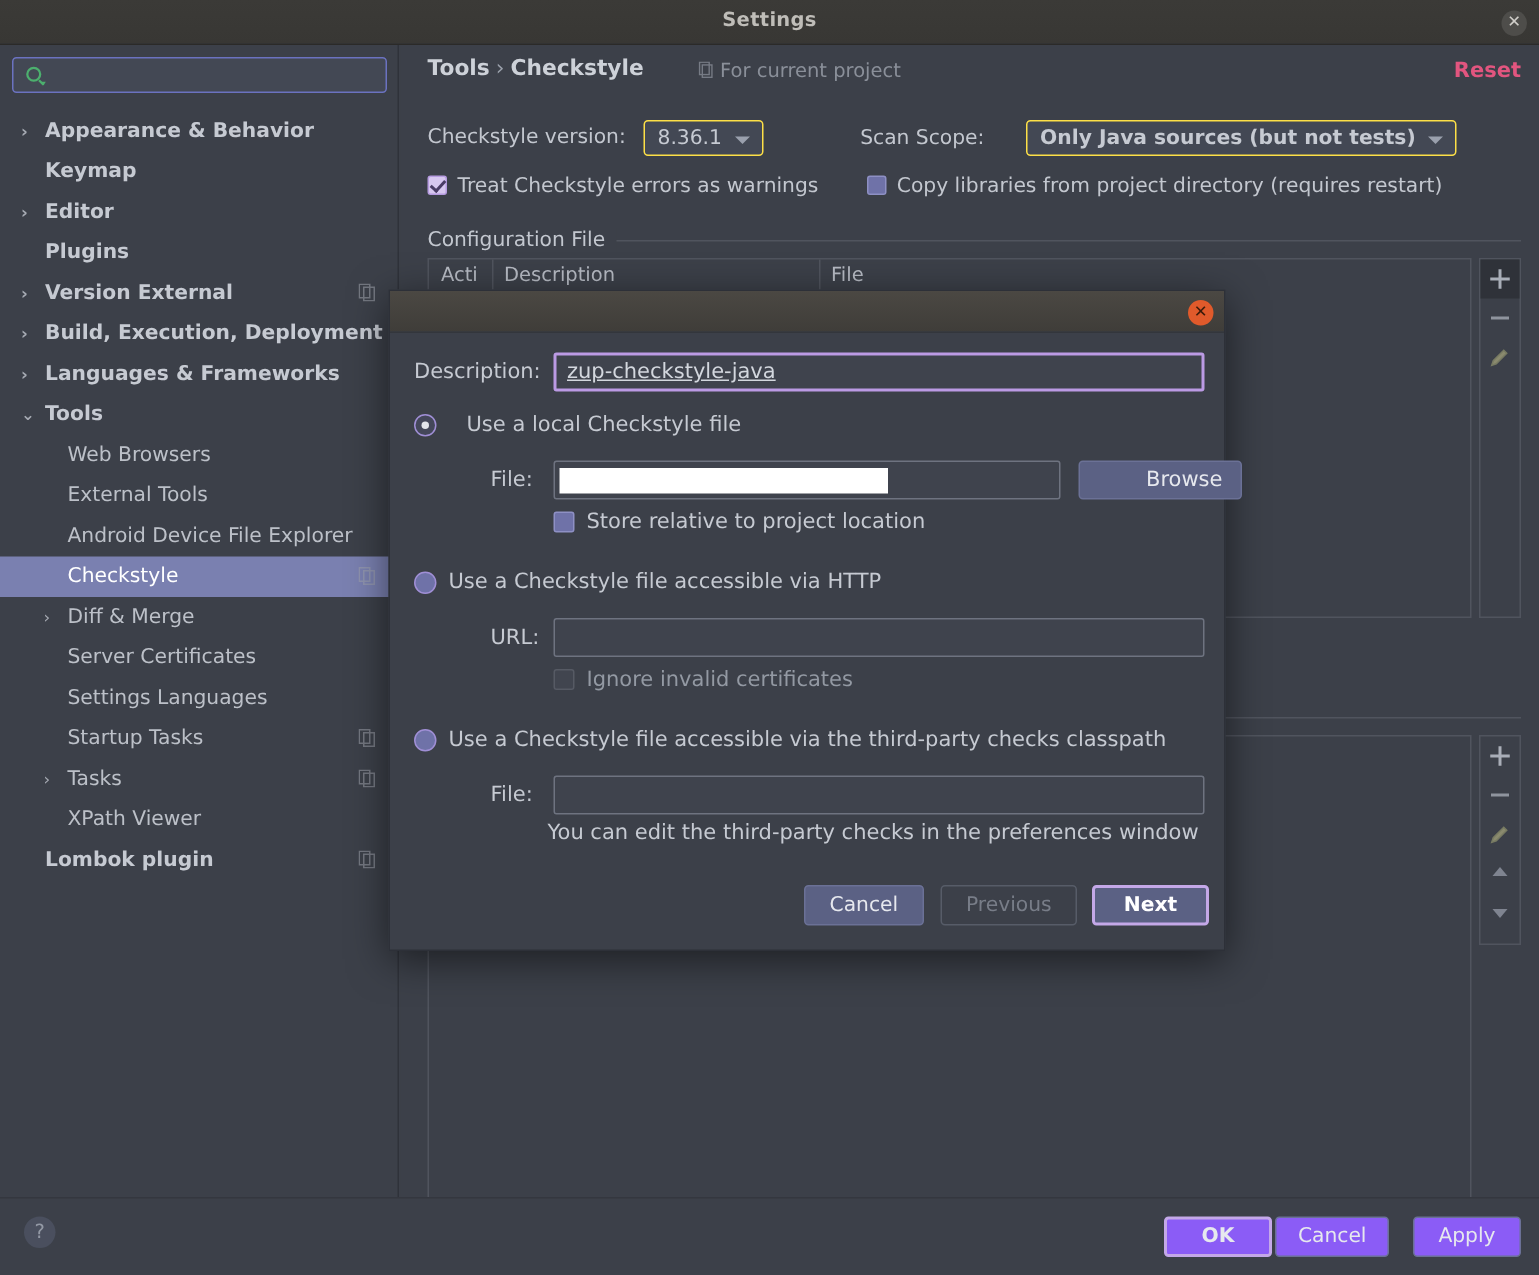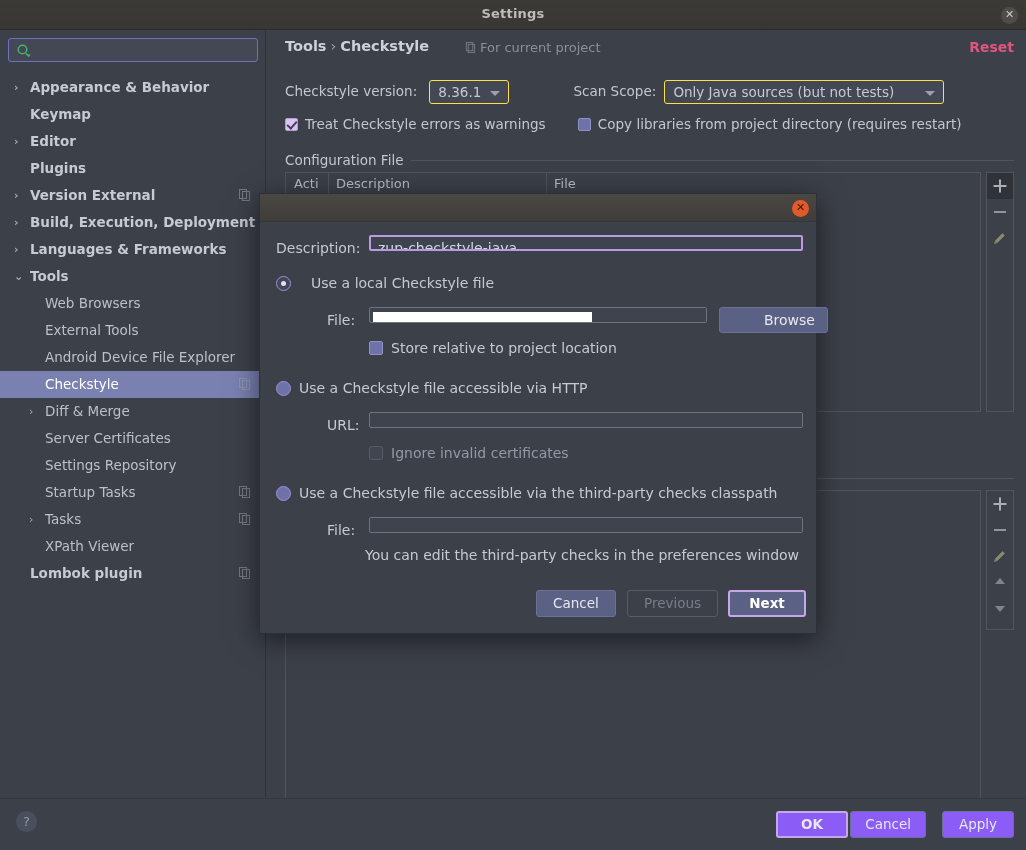--- a/index.html
+++ b/index.html
@@ -211,21 +211,21 @@
     font-size: 11px; line-height: 16px; text-align: center; cursor: pointer;
   }
   .dlg-body { position: absolute; left: 0; top: 28px; right: 0; bottom: 0; }
 
   .d-lbl {
     position: absolute; color: #c6cad2; font-size: 14px; white-space: nowrap;
   }
   .d-input {
     position: absolute; background: #3f434d;
     border: 1px solid #6e7380; border-radius: 2px;
-    height: 16px; line-height: 24px; color: #d3d7de; font-size: 14px;
+    height: 26px; line-height: 24px; color: #d3d7de; font-size: 14px;
     padding: 0 7px; white-space: nowrap; overflow: hidden; text-decoration: underline;
   }
   .d-input.focus { border: 2px solid #bb9ae4; line-height: 22px; }
   .radio {
     position: absolute; width: 15px; height: 15px; border-radius: 50%;
     background: #6f72a8; border: 1px solid #a08fd6; cursor: pointer;
   }
   .radio.on { background: #44475a; }
   .radio.on:after {
     content: ""; position: absolute; left: 4px; top: 4px;
@@ -295,21 +295,21 @@
           <div class="tnode lvl0 bold"><span class="chev">⌄</span><span>Tools</span></div>
           <div class="tnode lvl1"><span>Web Browsers</span></div>
           <div class="tnode lvl1"><span>External Tools</span></div>
           <div class="tnode lvl1"><span>Android Device File Explorer</span></div>
           <div class="tnode lvl1 sel"><span>Checkstyle</span><svg class="copyico" viewBox="0 0 12 12">
               <rect x="0.5" y="0.5" width="7" height="9" fill="none" stroke="#a0a4ad"></rect>
               <rect x="3.5" y="2.5" width="7" height="9" fill="none" stroke="#a0a4ad"></rect>
             </svg></div>
           <div class="tnode lvl1"><span class="chev">›</span><span>Diff &amp; Merge</span></div>
           <div class="tnode lvl1"><span>Server Certificates</span></div>
-          <div class="tnode lvl1"><span>Settings Repository</span></div>
+          <div class="tnode lvl1"><span>Settings Languages</span></div>
           <div class="tnode lvl1"><span>Startup Tasks</span><svg class="copyico" viewBox="0 0 12 12">
               <rect x="0.5" y="0.5" width="7" height="9" fill="none" stroke="#a0a4ad"></rect>
               <rect x="3.5" y="2.5" width="7" height="9" fill="none" stroke="#a0a4ad"></rect>
             </svg></div>
           <div class="tnode lvl1"><span class="chev">›</span><span>Tasks</span><svg class="copyico" viewBox="0 0 12 12">
               <rect x="0.5" y="0.5" width="7" height="9" fill="none" stroke="#a0a4ad"></rect>
               <rect x="3.5" y="2.5" width="7" height="9" fill="none" stroke="#a0a4ad"></rect>
             </svg></div>
           <div class="tnode lvl1"><span>XPath Viewer</span></div>
           <div class="tnode lvl0 bold"><span>Lombok plugin</span><svg class="copyico" viewBox="0 0 12 12">
@@ -331,21 +331,21 @@
       </div>
       <div class="reset">Reset</div>
 
       <div class="row-version">
         <span class="lbl">Checkstyle version:</span>
         <span class="combo" style="margin-left:8px;min-width:80px;">
           <span>8.36.1</span>
           <span class="arrow"></span>
         </span>
         <span class="lbl" style="margin-left:60px;">Scan Scope:</span>
-        <span class="combo" style="margin-left:4px;min-width:280px;">
+        <span class="combo" style="margin-left:24px;min-width:280px;font-weight:bold;">
           <span>Only Java sources (but not tests)</span>
           <span class="arrow"></span>
         </span>
       </div>
 
       <div class="chkrow">
         <span class="chk on"></span><span class="chktext">Treat Checkstyle errors as warnings</span>
         <span style="display:inline-block;width:24px;"></span>
         <span class="chk off"></span><span class="chktext">Copy libraries from project directory (requires restart)</span>
       </div>

